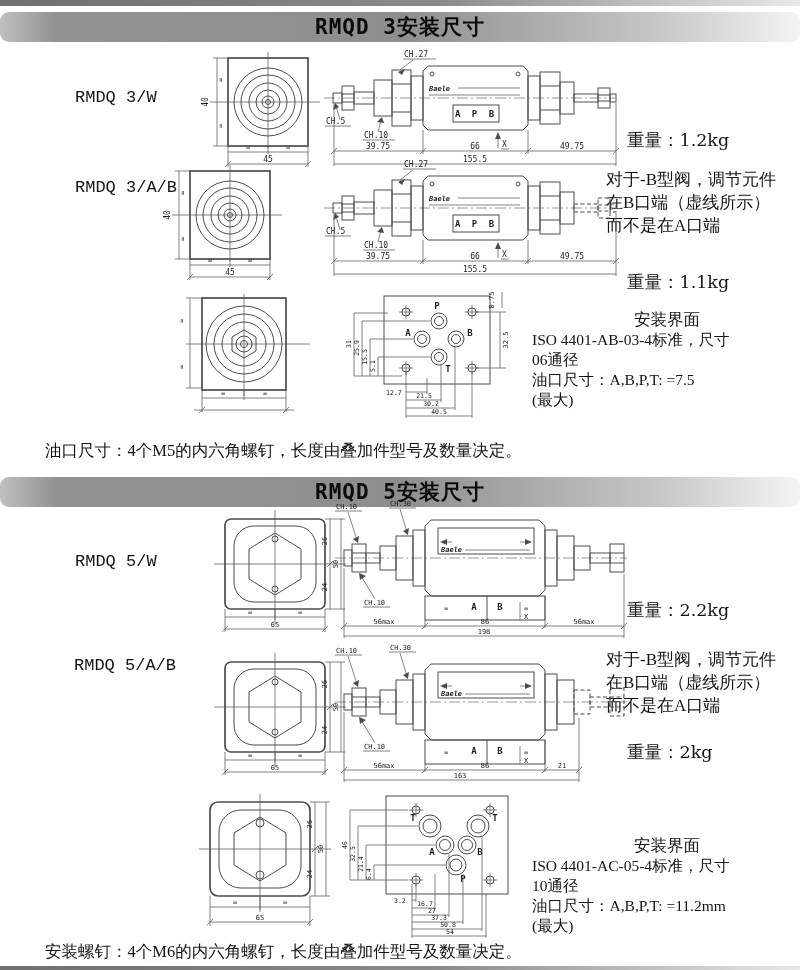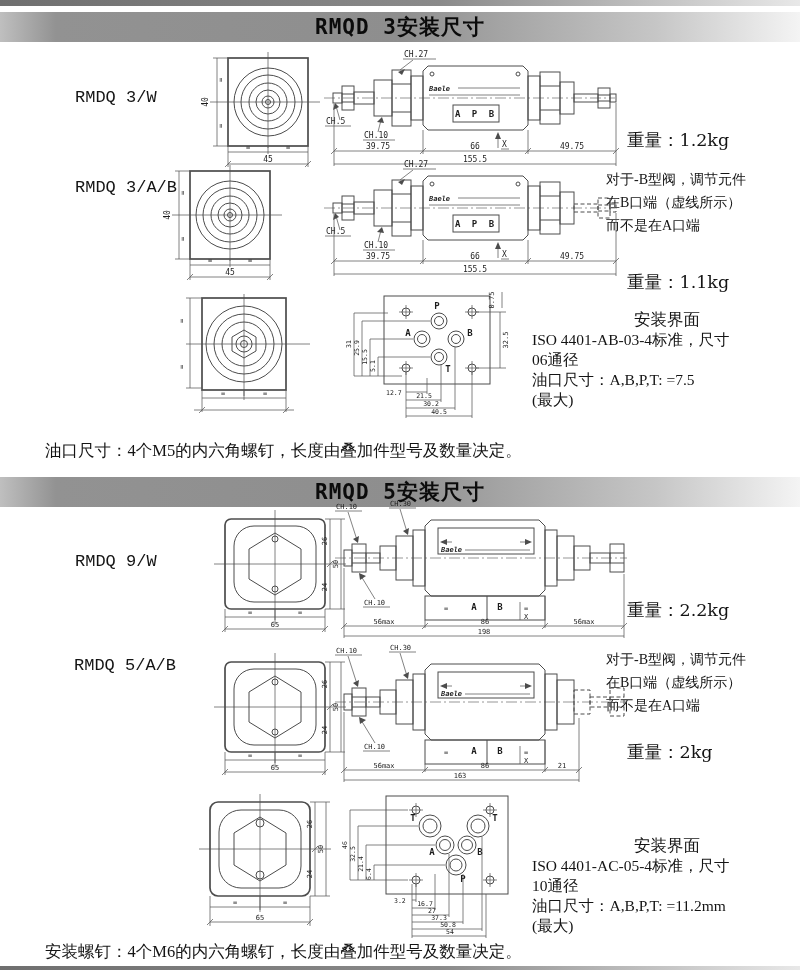--- a/index.html
+++ b/index.html
@@ -2,24 +2,24 @@
 <html><head>
 <meta charset="utf-8">
 <style>
   html,body{margin:0;padding:0;background:#ffffff;}
   .wrap{position:relative;width:800px;height:970px;background:#fff;overflow:hidden;
         font-family:"Liberation Serif",serif;color:#111;}
   .abs{position:absolute;}
   .strip{left:0;width:800px;background:linear-gradient(90deg,#6f6f6f 0%,#8a8a8a 55%,#e8e8e8 100%);}
   .bar{left:0;width:800px;height:30px;text-align:center;line-height:30px;
        background:linear-gradient(90deg,#bfbfbf 0%,#929292 7%,#8e8e8e 50%,#c6c6c6 82%,#f4f4f4 100%);
-       font-family:"DejaVu Sans Mono",monospace;font-weight:bold;font-size:21px;color:#0b0b0b;letter-spacing:1px;}
+       font-family:"DejaVu Sans Mono",monospace;font-weight:bold;font-size:21px;color:#0b0b0b;letter-spacing:1px;border-radius:9px;}
   .model{font-family:Liberation Mono, monospace;font-size:17px;color:#141414;}
   .weight{font-size:17.5px;font-family:"DejaVu Serif",serif;color:#141414;margin-top:8px;}
-  .note{font-size:14px;line-height:23px;color:#141414;}
+  .note{font-size:17px;line-height:23px;color:#141414;}
   .iface{width:270px;font-size:15.5px;line-height:20px;color:#141414;}
   .iface .t{text-align:center;font-size:16.5px;}
   .screw{font-size:16.5px;color:#141414;}
   svg.drw{position:absolute;overflow:visible;}
   svg.drw line,svg.drw rect,svg.drw circle,svg.drw path,svg.drw polygon{fill:none;stroke:#4c4c4c;stroke-width:1;}
   svg.drw text{stroke:none;fill:#1d1d1d;font-family:"DejaVu Sans Mono",monospace;font-size:8px;}
   svg.drw .thk{stroke-width:1.7;}
   svg.drw .dim{stroke-width:0.75;stroke:#5a5a5a;}
   svg.drw .cl{stroke-width:0.7;stroke:#6a6a6a;stroke-dasharray:11 3 2 3;}
   svg.drw .dsh{stroke-dasharray:4 2.5;}
@@ -315,21 +315,21 @@
     <div>油口尺寸：A,B,P,T:  =7.5</div>
     <div>(最大)</div>
   </div>
 
   <div class="abs screw" style="left:45px;top:440px">油口尺寸：4个M5的内六角螺钉，长度由叠加件型号及数量决定。</div>
 
   <div class="abs bar" style="top:477px">
     <span>RMQD 5安装尺寸</span>
   </div>
 
-  <div class="abs model" style="left:75px;top:552px">RMDQ 9/W</div>
+  <div class="abs model" style="left:75px;top:552px">RMDQ 5/W</div>
   <div class="abs weight" style="left:627px;top:590px">重量：2.2kg</div>
 
   <svg class="drw" style="left:208px;top:502px" width="140" height="135" viewBox="0 0 140 135">
     <line class="dim" x1="6" y1="62" x2="138" y2="62"></line>
       <line class="dim" x1="67" y1="8" x2="67" y2="122"></line>
     <rect class="thk" x="17" y="17" width="100" height="90" rx="6"></rect>
     <rect x="26" y="24" width="82" height="76" rx="20"></rect>
     <polygon points="67,31 93,47 93,77 67,93 41,77 41,47"></polygon>
     <circle cx="67" cy="37" r="3"></circle>
       <circle cx="67" cy="87" r="3"></circle>

